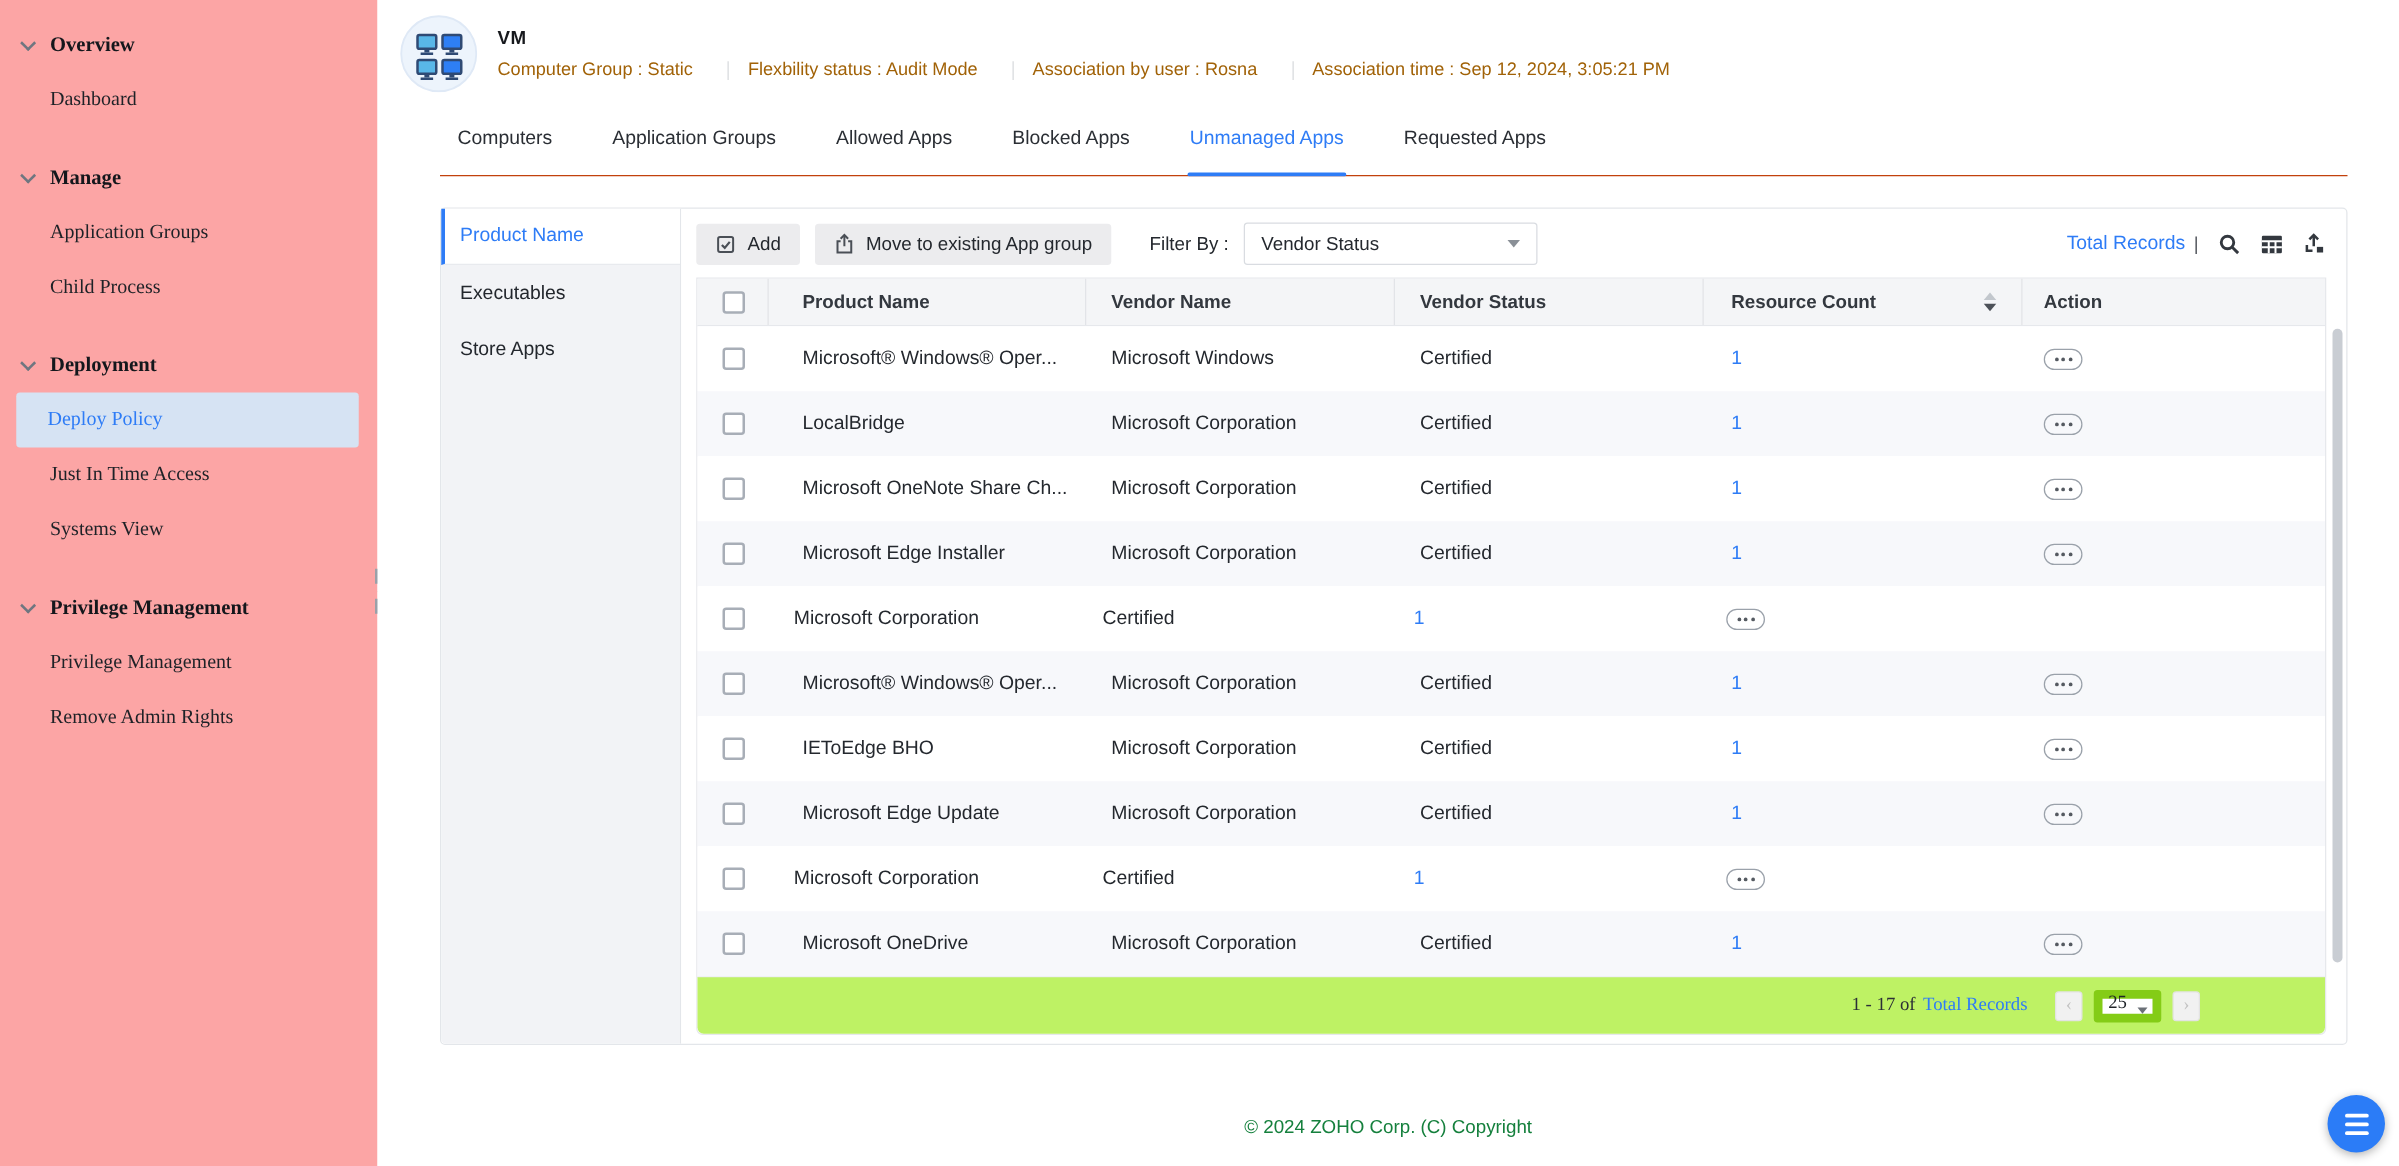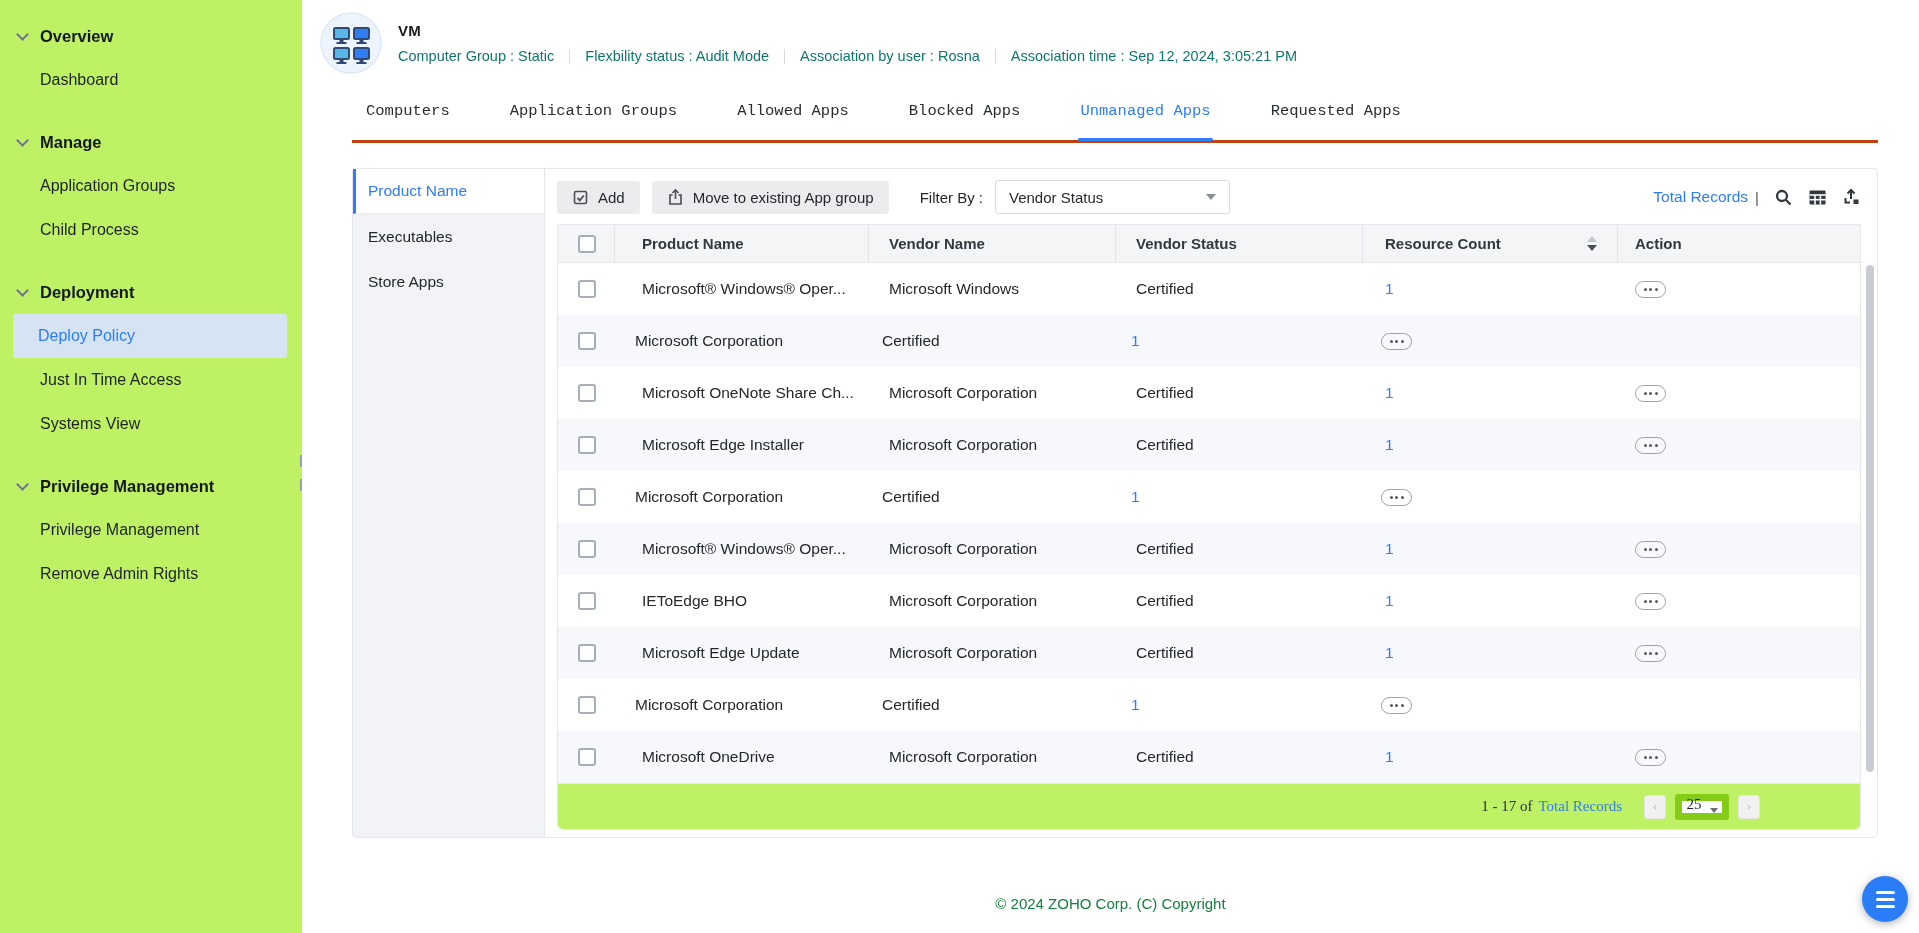--- a/index.html
+++ b/index.html
@@ -2,41 +2,41 @@
 <html><head>
 <meta charset="utf-8">
 <style>
   * { box-sizing: border-box; margin: 0; padding: 0; }
   html,body { width:1919px; height:933px; }
   body {
     font-family: "Liberation Sans", sans-serif;
     background:#fff; color:#24282e; overflow:hidden; position:relative;
   }
   
-  .sidebar { position:absolute; left:0; top:0; width:302px; height:933px; background:#bef264; padding-top:14px; }
+  .sidebar { position:absolute; left:0; top:0; width:302px; height:933px; background:#fca5a5; padding-top:14px;font-family:Liberation Serif, serif; }
   .nav-row { display:flex; align-items:center; height:44px; padding-left:18px; font-size:16px; color:#1e2227; cursor:pointer; white-space:nowrap; }
   .nav-row .chev { width:9px; height:9px; margin-right:13px; margin-top:-4px; border-left:2px solid #6f7680; border-bottom:2px solid #6f7680; transform:rotate(-45deg); flex:0 0 auto; }
   .nav-row.section { font-weight:700; color:#14171c; margin-top:18px; font-size:16.5px; }
   .nav-row.section:first-child { margin-top:0; }
   .nav-row.item { padding-left:40px; }
   .nav-row.item.active { background:#d6e3f3; color:#2e7cf6; width:274px; margin-left:13px; padding-left:25px; border-radius:3px; }
   .sidebar-handle { position:absolute; left:298px; top:452px; width:12px; height:42px; display:flex; flex-direction:column; align-items:center; justify-content:center; gap:2px; cursor:col-resize; }
   .sidebar-handle .stripes { width:9px; height:12px; background:repeating-linear-gradient(90deg,#9aa0a8 0 2px,transparent 2px 4px); }
   .sidebar-handle .arr { width:0; height:0; border-top:4px solid transparent; border-bottom:4px solid transparent; border-right:5px solid #8a9099; }
   
   .main { position:absolute; left:302px; top:0; width:1617px; height:933px; background:#fff; }
   .entity-header { display:flex; align-items:center; padding:8px 0 0 18px; height:78px; }
   .vm-avatar { width:62px; height:62px; flex:0 0 auto; }
   .entity-text { margin-left:16px; }
   .entity-title { font-size:15px; font-weight:700; color:#17191d; letter-spacing:.3px; }
-  .entity-meta { display:flex; align-items:flex-start; margin-top:9px; font-size:14.5px; color:#0f766e; }
+  .entity-meta { display:flex; align-items:flex-start; margin-top:9px; font-size:14.5px; color:#a16207;gap:13px; }
   .meta-entry { display:flex; align-items:center; white-space:nowrap; }
   .meta-entry:not(:first-child)::before { content:""; width:1px; height:15px; background:#d8dadd; margin:0 15px; }
   
-  .tabs-row { display:flex; gap:56px; margin:14px 41px 0 50px; padding-left:12px; border-bottom:3px solid #c2410c;font-family:Liberation Mono, monospace; }
+  .tabs-row { display:flex; gap:44px; margin:14px 41px 0 50px; padding-left:12px; border-bottom:1px solid #c2410c; }
   .tab { font-size:15.5px; color:#2a2e34; padding:10px 2px 20px; cursor:pointer; position:relative; white-space:nowrap; }
   .tab.active { color:#2e7cf6; }
   .tab.active::after { content:""; position:absolute; left:0; right:0; bottom:-1px; height:3px; background:#2e7cf6; border-radius:2px; }
   
   .card { margin:25px 41px 0 50px; height:670px; border:1px solid #e3e6ea; border-radius:4px; display:flex; }
   .panel-tabs { width:192px; background:#f2f3f6; border-right:1px solid #e3e6ea; border-radius:4px 0 0 4px; }
   .panel-tab { height:45px; display:flex; align-items:center; padding-left:15px; font-size:15.5px; color:#23272d; cursor:pointer; white-space:nowrap; }
   .panel-tab.active { background:#fff; color:#2e7cf6; border-left:3px solid #2e7cf6; padding-left:12px; border-bottom:1px solid #e8eaee; }
   .table-area { flex:1; position:relative; padding:11px 16px 0 12px; }
   
@@ -344,20 +344,21 @@
                   <i></i>
                   <i></i>
                 </span>
               </div>
             </div>
 
             <div class="tr">
               <div class="c1">
                 <span class="cb"></span>
               </div>
+              <div class="c2">LocalBridge</div>
               <div class="c3">Microsoft Corporation</div>
               <div class="c4">Certified</div>
               <div class="c5">
                 <span class="count-link">1</span>
               </div>
               <div class="c6">
                 <span class="pill">
                   <i></i>
                   <i></i>
                   <i></i>

